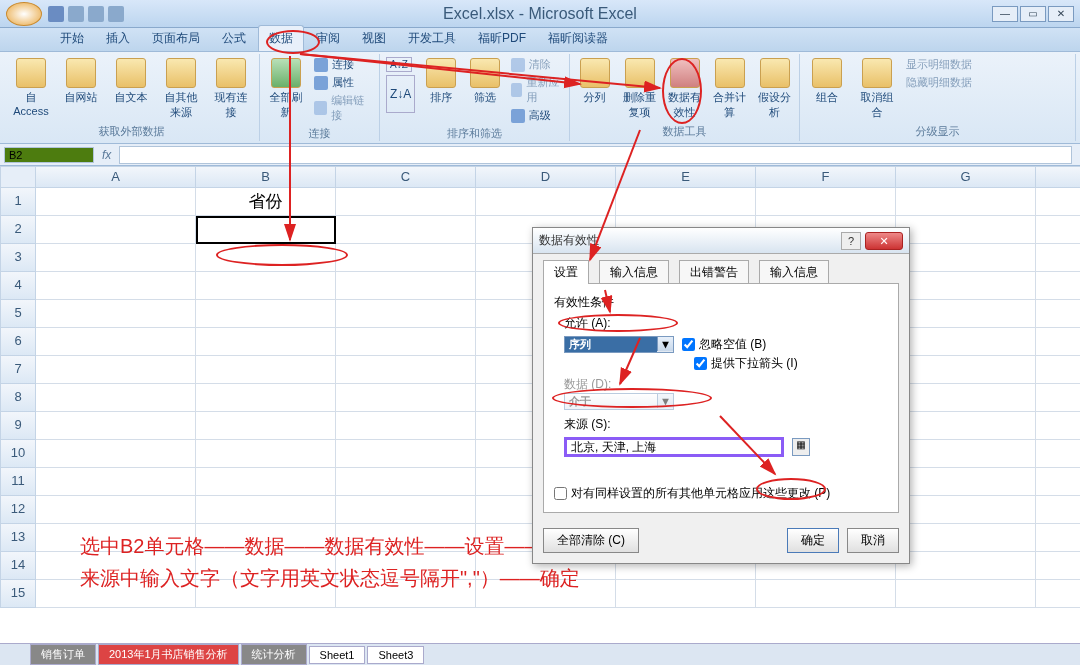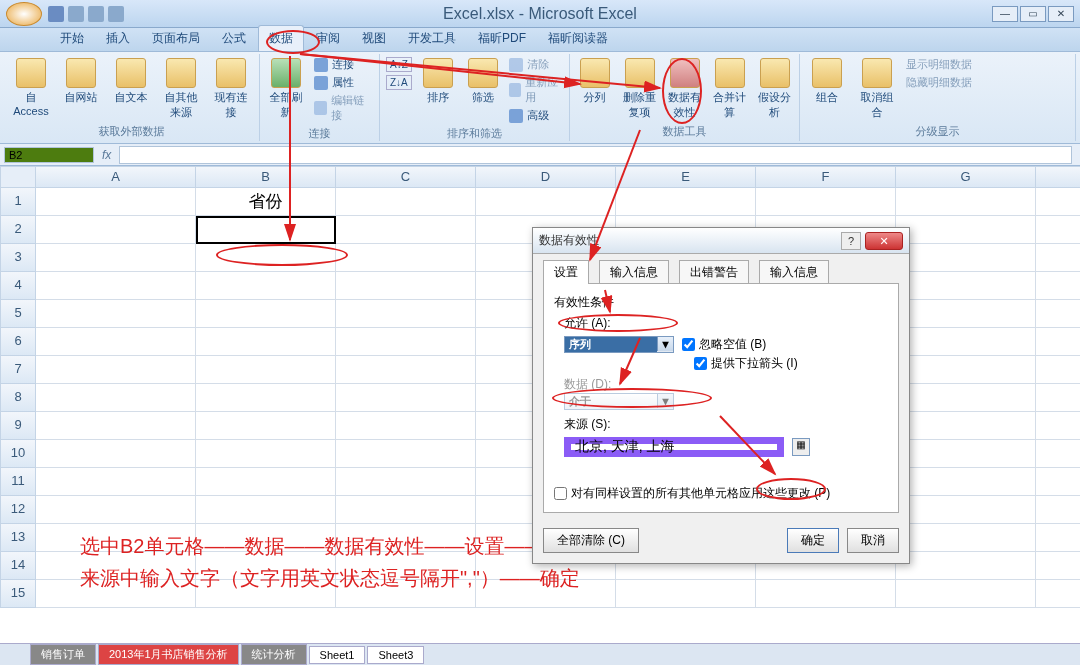--- a/index.html
+++ b/index.html
@@ -54,21 +54,21 @@
   .dlg-close { width:38px; height:18px; background:linear-gradient(#e88,#c33); border:1px solid #a22; border-radius:3px; color:#fff; text-align:center; font-size:11px; line-height:16px;}
   .dlg-help { width:20px; height:18px; border:1px solid #aaa; background:#eee; text-align:center; margin-right:4px; font-size:11px; line-height:16px;}
   .dlg-tabs { display:flex; padding:6px 10px 0; gap:10px;}
   .dlg-tab { padding:3px 10px; border:1px solid #aaa; background:#f7f7f7; font-size:12px; cursor:pointer; border-bottom:none;}
   .dlg-tab.active { background:#fff; position:relative; z-index:2;}
   .dlg-body { border:1px solid #aaa; margin:0 10px 8px; padding:10px; background:#fff; position:relative; top:-1px;}
   .field-row { display:flex; align-items:center; gap:8px; margin:4px 0;}
   .combo { border:1px solid #7a9ac0; background:linear-gradient(#fff,#e0e8f2); height:17px; display:flex; align-items:flex-start;font-weight:bold;}
   .combo .val { flex:1; padding:0 4px; font-size:11px; color:#333;}
   .combo .dd { width:16px; text-align:center; border-left:1px solid #7a9ac0; background:linear-gradient(#e8f0fa,#c8d8ea);}
-  .src-input { border:7px solid #8b5cf6; height:20px; padding:0 4px; font-size:14px; display:flex; align-items:center; background:#fff;}
+  .src-input { border:3px solid #8b5cf6; height:20px; padding:0 4px; font-size:12px; display:flex; align-items:center; background:#fff;}
   .chk { display:flex; align-items:center; gap:4px; font-size:12px;}
   .chk input{ width:13px; height:13px;}
   .dlg-buttons { display:flex; justify-content:space-between; padding:6px 10px 10px;}
   .btn { padding:3px 13px; border:1px solid #888; background:linear-gradient(#fff,#e0e0e0); font-size:12px; cursor:pointer;}
   .btn.primary { border:1px solid #4a7ab8;}
   
   .instruction { position:absolute; left:80px; top:530px; color:#d22; font-size:20px; line-height:32px; font-family:"SimSun","Microsoft YaHei";}
   
   .sheet-tabs { position:absolute; bottom:0; left:0; right:0; height:22px; background:#dce6f2; display:flex; align-items:center; padding-left:30px; gap:2px; border-top:1px solid #aac;}
   .sheet-tab { padding:2px 10px; background:#fff; border:1px solid #aac; font-size:11px;}
@@ -158,21 +158,21 @@
     </div>
     <div class="rgroup-label">连接</div>
   </div>
   <div class="rgroup" style="width:190px">
     <div class="rgroup-body">
       <div class="rcol">
         <div class="rbtn-sm">
             <span style="font-size:10px;border:1px solid #aac;padding:1px 3px">A↓Z</span>
           </div>
         <div class="rbtn-sm">
-            <span style="font-size:10px;border:1px solid #aac;padding:1px 3px">Z↓A</span>
+            <span style="font-size:12px;border:1px solid #aac;padding:11px 3px">Z↓A</span>
           </div>
       </div>
       <div class="rbtn-lg">
           <div class="ico"></div>
           <span>排序</span>
         </div>
       <div class="rbtn-lg">
           <div class="ico"></div>
           <span>筛选</span>
         </div>

